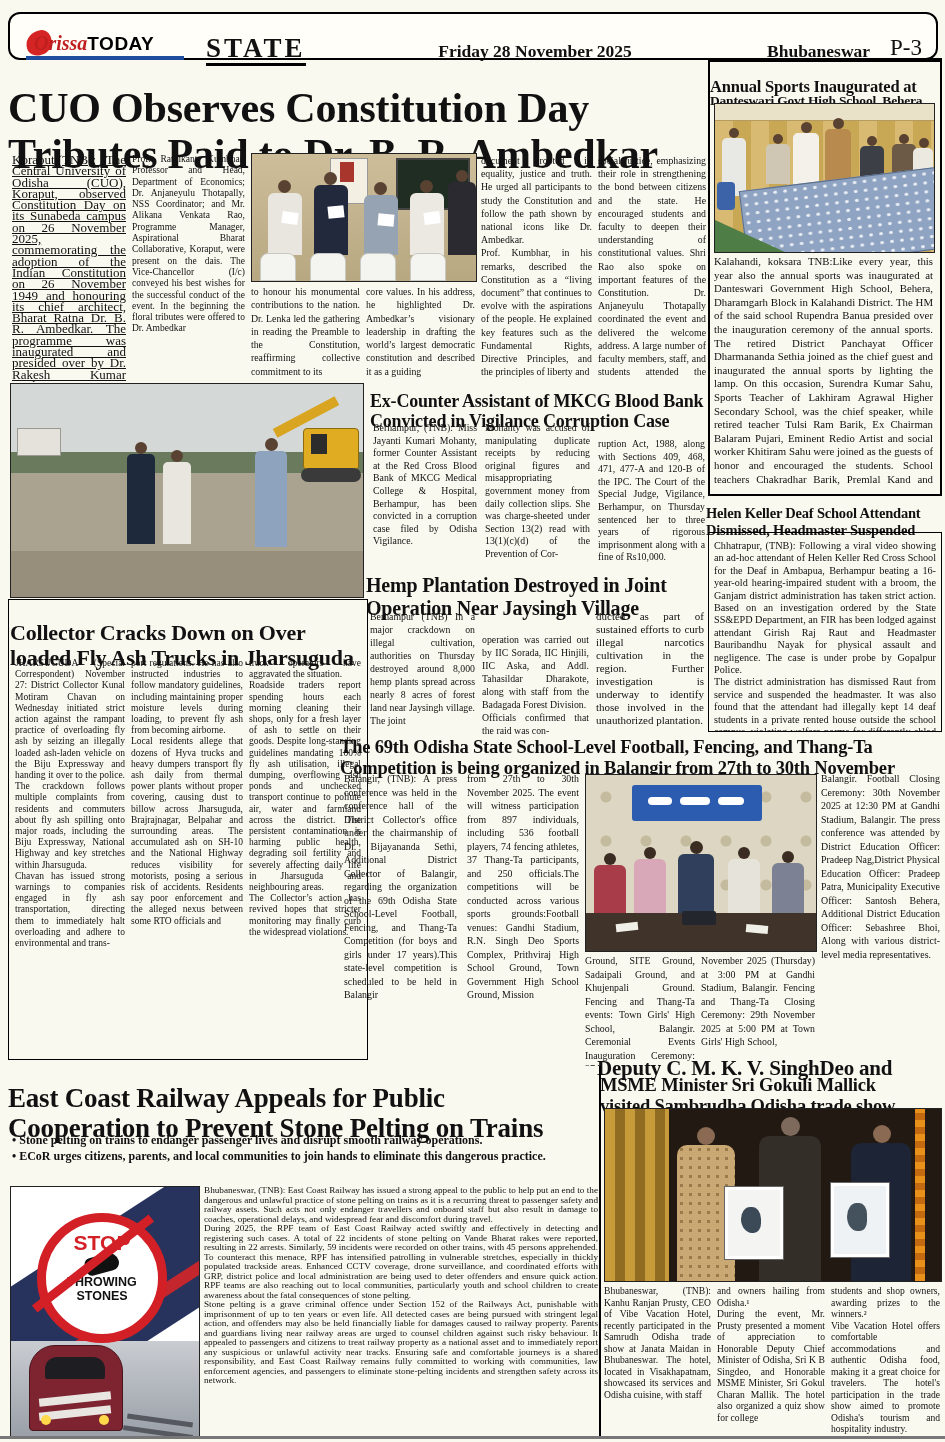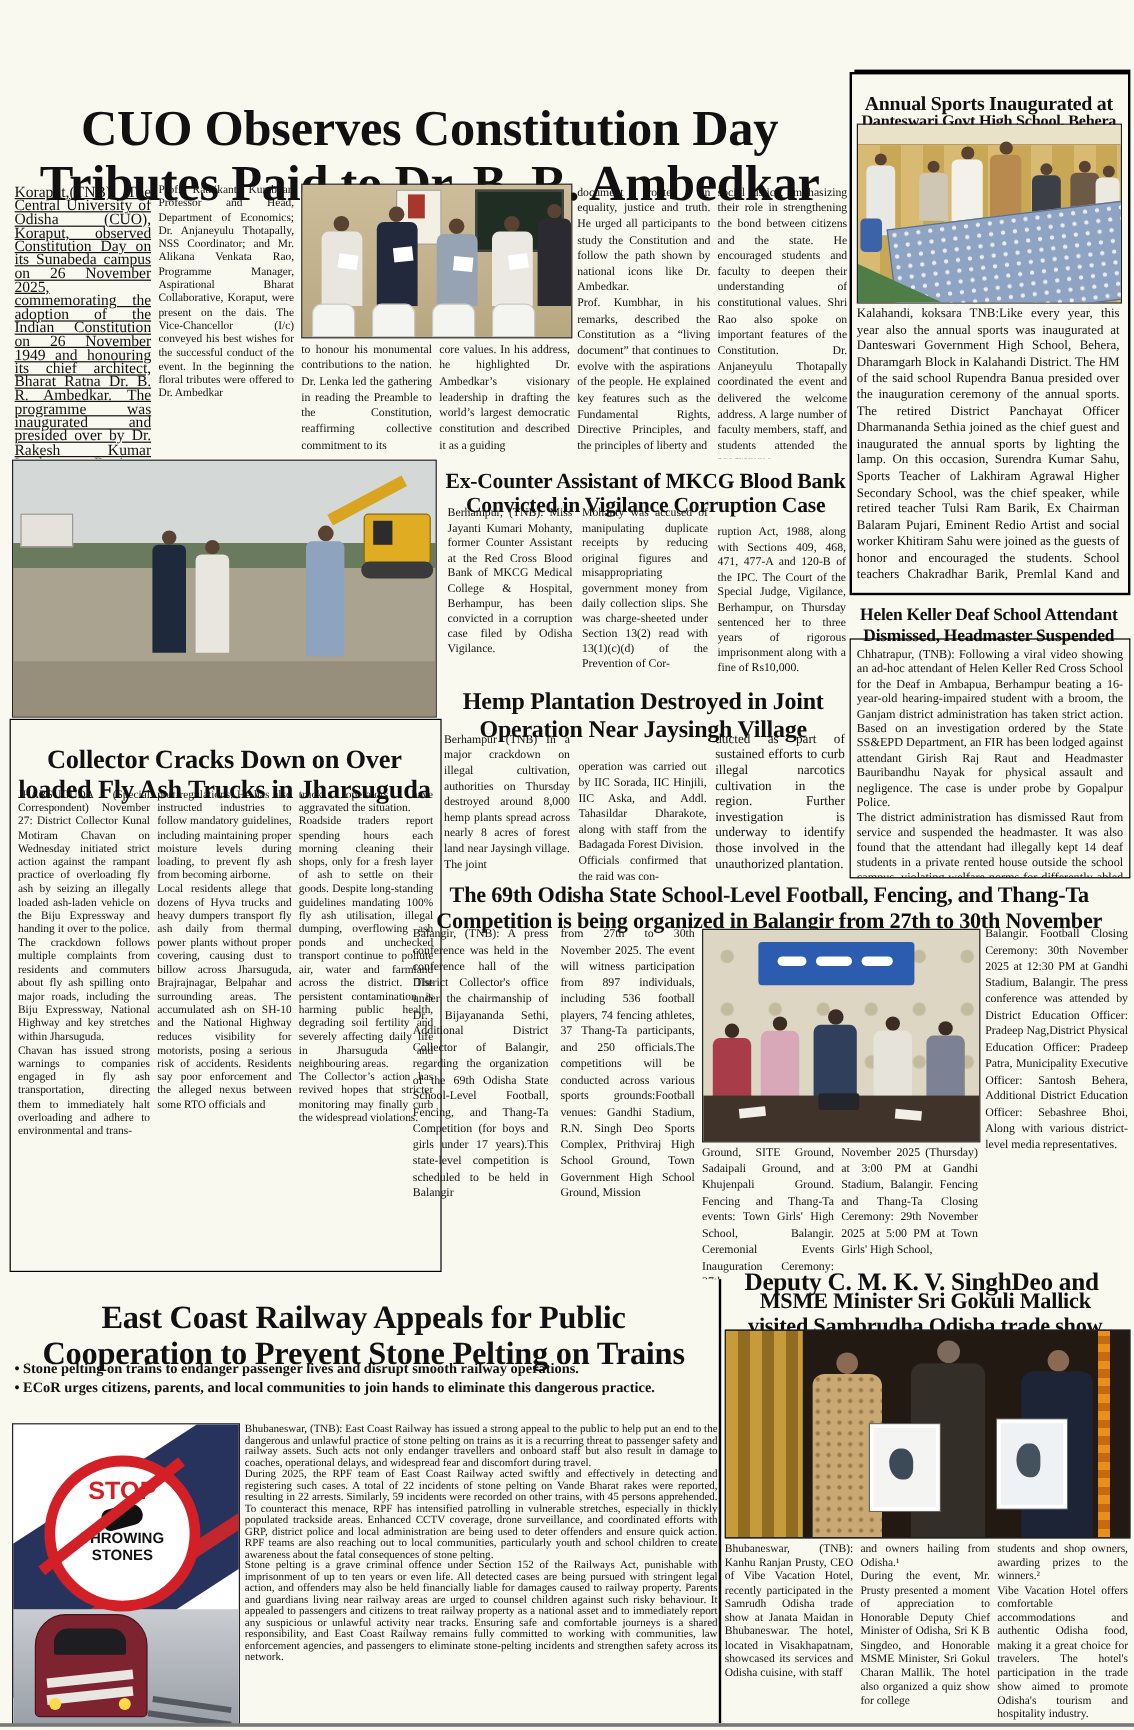--- a/index.html
+++ b/index.html
@@ -1,19 +1,19 @@
 <!DOCTYPE html>
 <html><head>
 <meta charset="utf-8">
 <style>
   html,body{margin:0;padding:0;}
   body{width:945px;height:1442px;background:#faf9f0;font-family:"Liberation Serif",serif;color:#111;}
   .page{position:relative;width:945px;height:1442px;overflow:hidden;}
   .abs{position:absolute;}
-  .hl{font-weight:bold;text-align:center;line-height:1.05;letter-spacing:-0.2px;}
+  .hl{font-weight:bold;line-height:1.05;letter-spacing:-0.2px;}
   .col{position:absolute;text-align:justify;overflow:hidden;white-space:pre-line;}
   .photo{position:absolute;border:1px solid #222;overflow:hidden;}
   
   #mast{left:8px;top:12px;width:926px;height:44px;border:2px solid #000;border-radius:12px;background:#fffef8;}
   #logo{left:24px;top:18px;width:160px;height:30px;}
   #logo-splash{left:-8px;top:-1px;width:26px;height:24px;background:#d42424;border-radius:60% 40% 55% 45%;transform:rotate(-18deg);}
   #logo-orissa{position:relative;font-style:italic;font-weight:bold;font-size:20px;color:#c01f1f;}
   #logo-today{position:relative;font-family:"Liberation Sans",sans-serif;font-weight:bold;font-size:19px;letter-spacing:0.5px;color:#000;}
   #logo-bar{left:-8px;top:24px;width:158px;height:4px;background:#1f4e9e;}
   #mast-section{left:196px;top:21px;font-size:27px;font-weight:bold;letter-spacing:3px;border-bottom:3px solid #000;padding-bottom:1px;line-height:1;}
@@ -95,20 +95,31 @@
   #stop-word{margin-top:10px;color:#d32027;font-family:"Liberation Sans",sans-serif;font-weight:bold;font-size:21px;line-height:1;}
   .stop-line{color:#111;font-family:"Liberation Sans",sans-serif;font-weight:bold;font-size:12.5px;line-height:1.15;}
   #stop-hand{position:relative;margin:2px auto;width:34px;height:18px;background:#111;border-radius:6px 10px 8px 6px;transform:rotate(-15deg);}
   #stop-slash{left:8px;top:72px;width:148px;height:9px;background:#d32027;transform:rotate(-38deg);z-index:4;}
 </style>
 </head>
 <body>
 
 <div class="page">
 
+  <header class="abs" id="mast">
+    <div class="abs" id="logo">
+      <span class="abs" id="logo-splash"></span>
+      <span id="logo-orissa">Orissa</span><span id="logo-today">TODAY</span>
+      <div class="abs" id="logo-bar"></div>
+    </div>
+    <div class="abs" id="mast-section">STATE</div>
+    <div class="abs" id="mast-date">Friday 28  November 2025</div>
+    <div class="abs" id="mast-city">Bhubaneswar</div>
+    <div class="abs" id="mast-page">P-3</div>
+  </header>
   <div class="abs" id="header-rule"></div>
 
   <section>
     <h1 class="abs hl" id="cuo-h1">CUO Observes Constitution Day</h1>
     <h1 class="abs hl" id="cuo-h2">Tributes Paid to Dr. B. R. Ambedkar</h1>
     <div class="col" id="cuo-c1">Koraput,(TNB): The Central University of Odisha (CUO), Koraput, observed Constitution Day on its Sunabeda campus on 26 November 2025, commemorating the adoption of the Indian Constitution on 26 November 1949 and honouring its chief architect, Bharat Ratna Dr. B. R. Ambedkar. The programme was inaugurated and presided over by Dr. Rakesh Kumar Lenka, Registrar (I/c).</div>
     <div class="col" id="cuo-c2">Prof. Rathikant Kumbhar, Professor and Head, Department of Economics; Dr. Anjaneyulu Thotapally, NSS Coordinator; and Mr. Alikana Venkata Rao, Programme Manager, Aspirational Bharat Collaborative, Koraput, were present on the dais. The Vice-Chancellor (I/c) conveyed his best wishes for the successful conduct of the event. In the beginning the floral tributes were offered to Dr. Ambedkar</div>
     <div class="photo" id="cuo-photo" style="background:linear-gradient(#cdbd99,#b8a882);">
       <div class="ph-part" style="right:6px;top:4px;width:70px;height:48px;background:#1f2d22;border:2px solid #444;"></div>
       <div class="ph-part" style="left:78px;top:4px;width:36px;height:44px;background:#f3efe2;border:1px solid #999;"></div>

